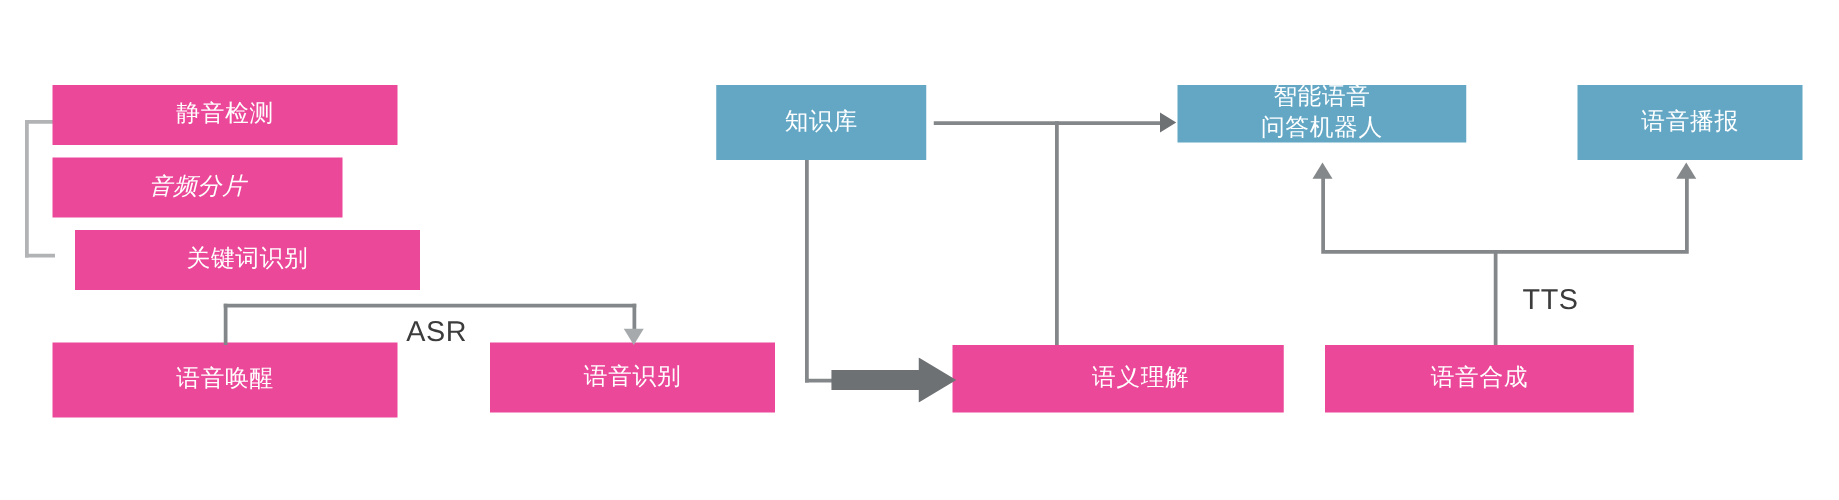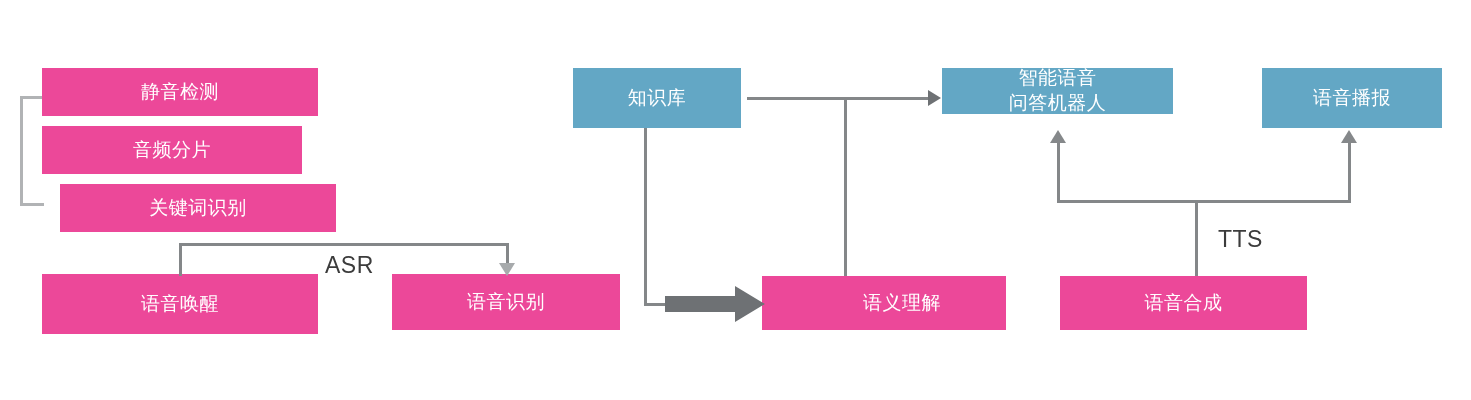--- a/index.html
+++ b/index.html
@@ -88,41 +88,41 @@
 <body>
 
 <div id="canvas">
 
   <div class="bracket" style="left:20px; top:96px; width:24px; height:110px;"></div>
 
   <div class="node dark" style="left:42px; top:68px; width:276px; height:48px;">
     <span>静音检测</span>
   </div>
 
-  <div class="node dark" style="left:42px; top:126px; width:260px; height:48px;">
+  <div class="node dark" style="left:42px; top:126px; width:232px; height:48px;font-style:italic;">
     <span>音频分片</span>
   </div>
 
   <div class="node dark" style="left:42px; top:184px; width:276px; height:48px;margin-left:18px;">
     <span>关键词识别</span>
   </div>
 
   <div class="node dark" style="left:42px; top:274px; width:276px; height:60px;">
     <span>语音唤醒</span>
   </div>
 
   <div class="node dark" style="left:392px; top:274px; width:228px; height:56px;text-align:right;">
     <span>语音识别</span>
   </div>
 
   <div class="node light" style="left:573px; top:68px; width:168px; height:60px;align-items:center;">
     <span>知识库</span>
   </div>
 
-  <div class="node dark" style="left:762px; top:276px; width:244px; height:54px;padding-left:36px;">
+  <div class="node dark" style="left:762px; top:276px; width:265px; height:54px;padding-left:36px;">
     <span>语义理解</span>
   </div>
 
   <div class="node light" style="left:942px; top:68px; width:231px; height:46px;">
     <span>
       <span>智能语音</span><br>
       <span>问答机器人</span>
     </span>
   </div>
 

